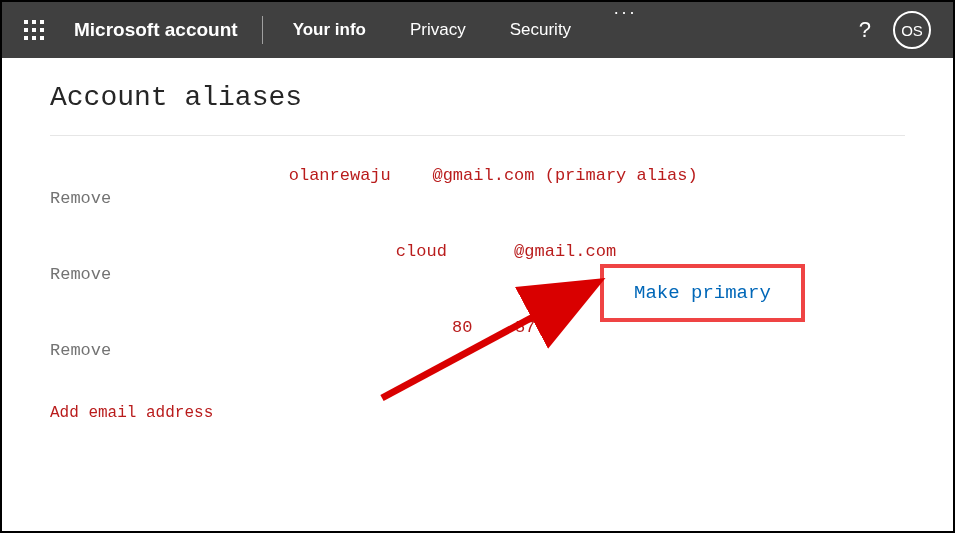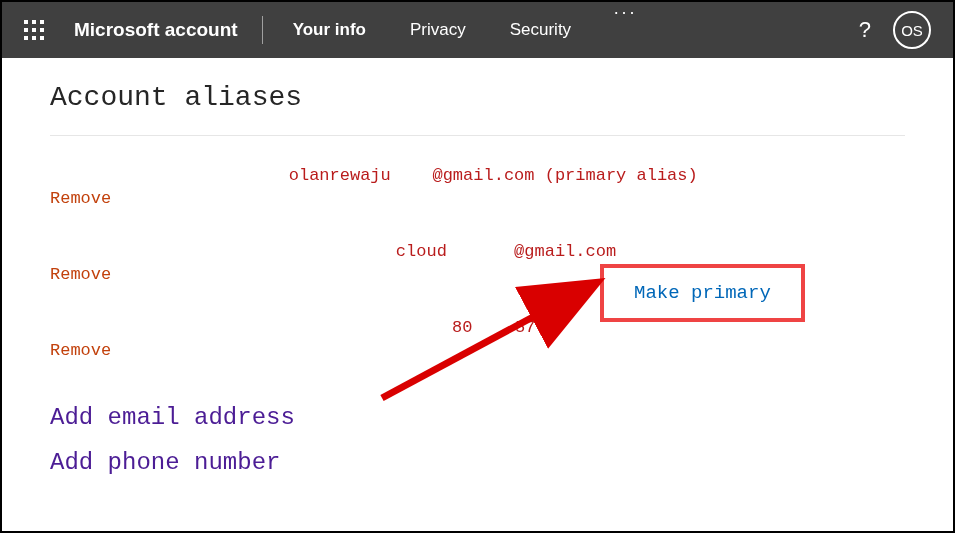--- a/index.html
+++ b/index.html
@@ -15,25 +15,25 @@
     .more-dots { font-size:18px; letter-spacing:2px; cursor:pointer; padding:0 20px; }
     .spacer { flex:1; }
     .help { font-size:22px; margin-right:22px; cursor:pointer; }
     .avatar { width:38px; height:38px; border:2px solid #fff; border-radius:50%; display:flex; align-items:center; justify-content:center; font-size:15px; margin-right:10px; cursor:pointer; }
     .content { padding:24px 48px; position:relative;font-family:Liberation Mono, monospace; }
     .page-title { font-size:28px; font-weight:400; color:#262626; padding-bottom:22px; border-bottom:1px solid #e6e6e6; margin-bottom:30px; }
     .alias-row { margin-bottom:34px; }
     .alias-text { font-size:17px; color:#b91c1c;text-align:center; }
     .alias-name { display:inline-block; width:165px; }
     .alias-domain { display:inline-block; }
-    .link { color:#c2410c; font-size:17px; cursor:pointer; margin-top:4px; display:inline-block; }
+    .link { color:#737373; font-size:17px; cursor:pointer; margin-top:4px; display:inline-block; }
     .make-primary-wrap { position:absolute; left:598px; top:206px; border:4px solid #ef4444; padding:14px 30px; }
     .make-primary { color:#0067b8; font-size:19px; cursor:pointer; }
     .add-links { margin-top:44px; }
-    .add-link { color:#4c1d95; font-size:24px; cursor:pointer; margin-bottom:18px; display:block; }
+    .add-link { color:#b91c1c; font-size:16px; cursor:pointer; margin-bottom:18px; display:block; }
     .arrow-svg { position:absolute; left:370px; top:210px; pointer-events:none; }
     .num-row .n1 { display:inline-block; width:85px; }
   </style>
 </head>
 <body>
 
 <div class="header">
   <div class="waffle">
     <svg viewBox="0 0 20 20" fill="#fff">
         <rect x="0" y="0" width="4" height="4"></rect>
@@ -82,21 +82,20 @@
   <div class="alias-row num-row">
     <div class="alias-text">
       <span class="n1">80</span>
       <span>57</span>
     </div>
     <span class="link">Remove</span>
   </div>
 
   <div class="add-links">
     <span class="add-link">Add email address</span>
-    <span class="add-link">Add phone number</span>
   </div>
 
   <div class="make-primary-wrap">
     <span class="make-primary">Make primary</span>
   </div>
 
   <svg class="arrow-svg" width="240" height="140">
     <defs>
         <marker id="ah" markerWidth="12" markerHeight="12" refX="9" refY="5" orient="auto">
           <polygon points="0,0 12,5 0,10" fill="#d90000"></polygon>

